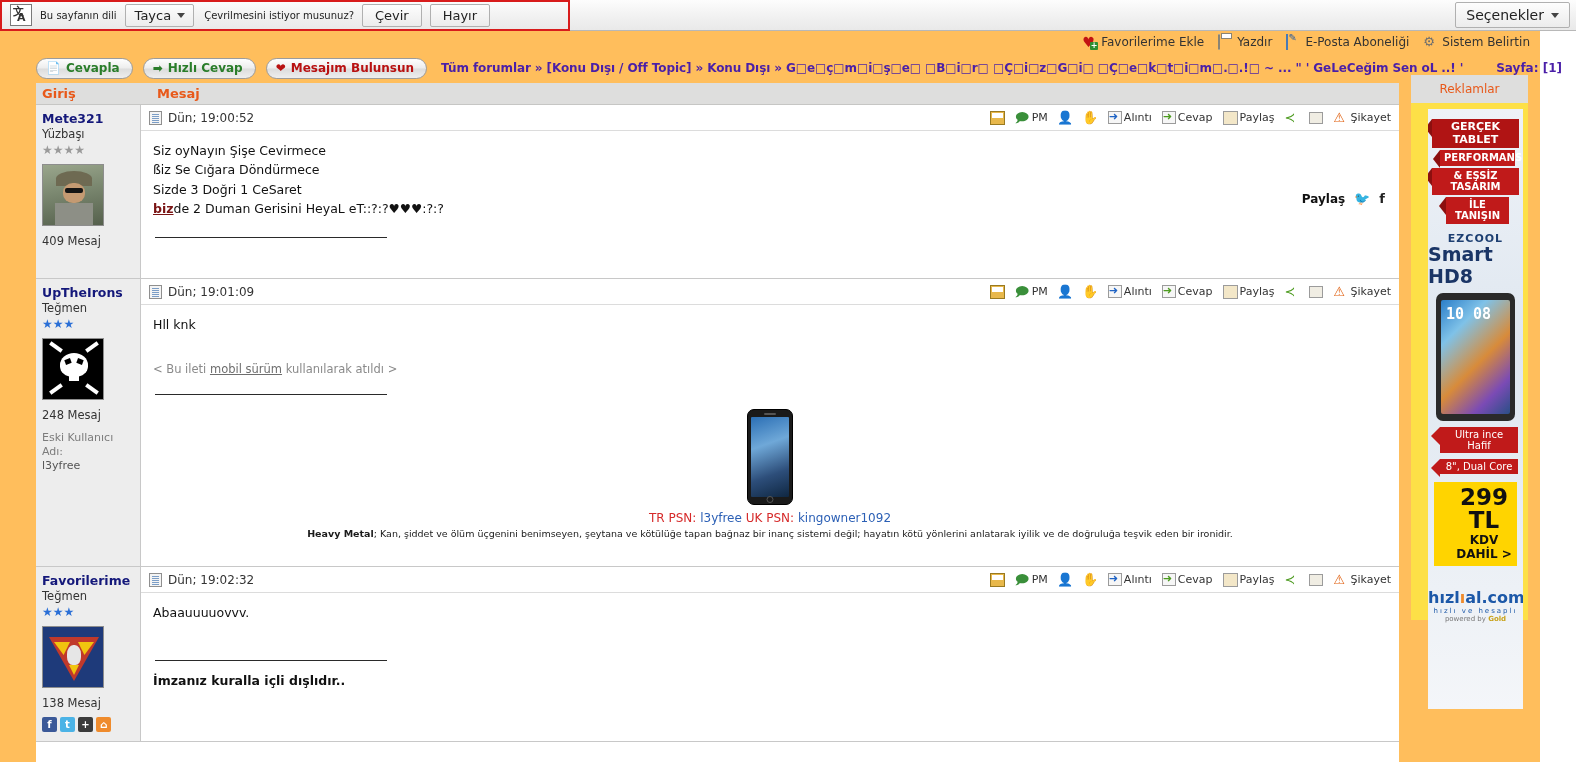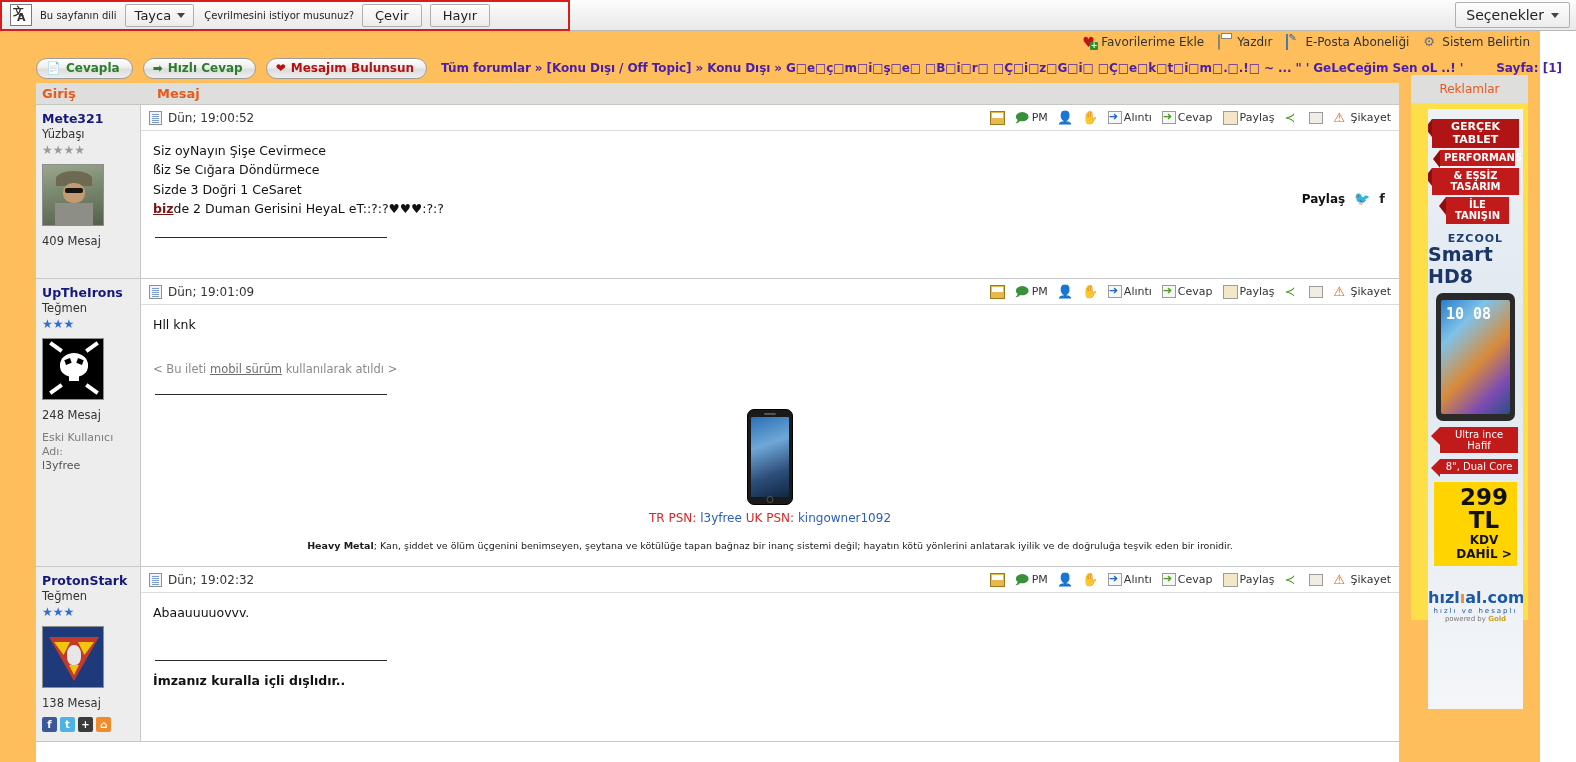--- a/index.html
+++ b/index.html
@@ -305,21 +305,21 @@
   .phone .home {
     position:absolute; left:50%; bottom:1px; transform:translateX(-50%);
     width: 7px; height: 7px; border:1px solid #555; border-radius:50%;
   }
   .sig-psn {
     text-align: center; font-size: 12px; color: #d62a2a; margin-top: 6px;
   }
   .sig-psn .b { color:#2b5fb5; }
   .sig-meta {
     text-align: center; font-size: 9.5px; color: #1b1b1b;
-    margin-top: 15px; padding: 0 10px 6px 10px; line-height:1.3;
+    margin-top: 3px; padding: 0 10px 6px 10px; line-height:1.3;
   }
   .sig-meta b { font-weight: bold; }
 
   
   #ads {
     position: absolute; left: 1411px; top: 44px;
     width: 117px; height: 545px;
     background: #fde047;
   }
   #ads-head {
@@ -621,21 +621,21 @@
           </div>
           <div class="sig-meta">
             <b>Heavy Metal</b><span>; Kan, şiddet ve ölüm üçgenini benimseyen, şeytana ve kötülüğe tapan bağnaz bir inanç sistemi değil; hayatın kötü yönlerini anlatarak iyilik ve de doğruluğa teşvik eden bir ironidir.</span>
           </div>
         </div>
       </div>
     </div>
 
     <div class="post" style="height:175px;">
       <div class="pside">
-        <div class="pname">ProtonStark</div>
+        <div class="pname">Favorilerime</div>
         <div class="prank">Teğmen</div>
         <div class="stars blue">★★★</div>
         <div class="avatar" style="background:#1e3a7a;">
           <div style="position:absolute;left:6px;top:10px;width:50px;height:44px;background:#c0392b;clip-path:polygon(0 0,100% 0,50% 100%);"></div>
           <div style="position:absolute;left:11px;top:15px;width:16px;height:13px;background:#f1c40f;clip-path:polygon(0 0,100% 0,60% 100%);"></div>
           <div style="position:absolute;left:35px;top:15px;width:16px;height:13px;background:#f1c40f;clip-path:polygon(0 0,100% 0,40% 100%);"></div>
           <div style="position:absolute;left:24px;top:18px;width:14px;height:20px;background:#e6e6e6;border-radius:45% 45% 40% 40%;"></div>
           <div style="position:absolute;left:26px;top:38px;width:10px;height:10px;background:#f1c40f;clip-path:polygon(0 0,100% 0,50% 100%);"></div>
         </div>
         <div class="pmsgs">138 Mesaj</div>

